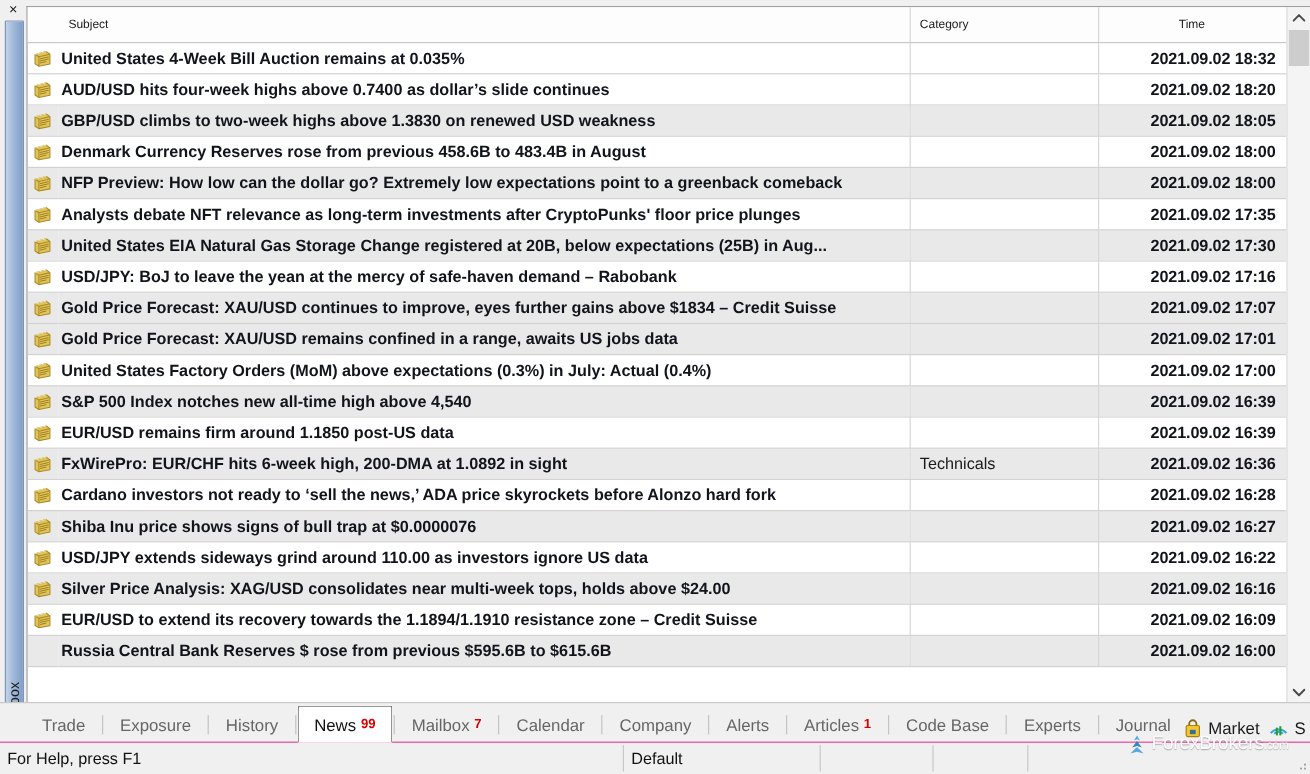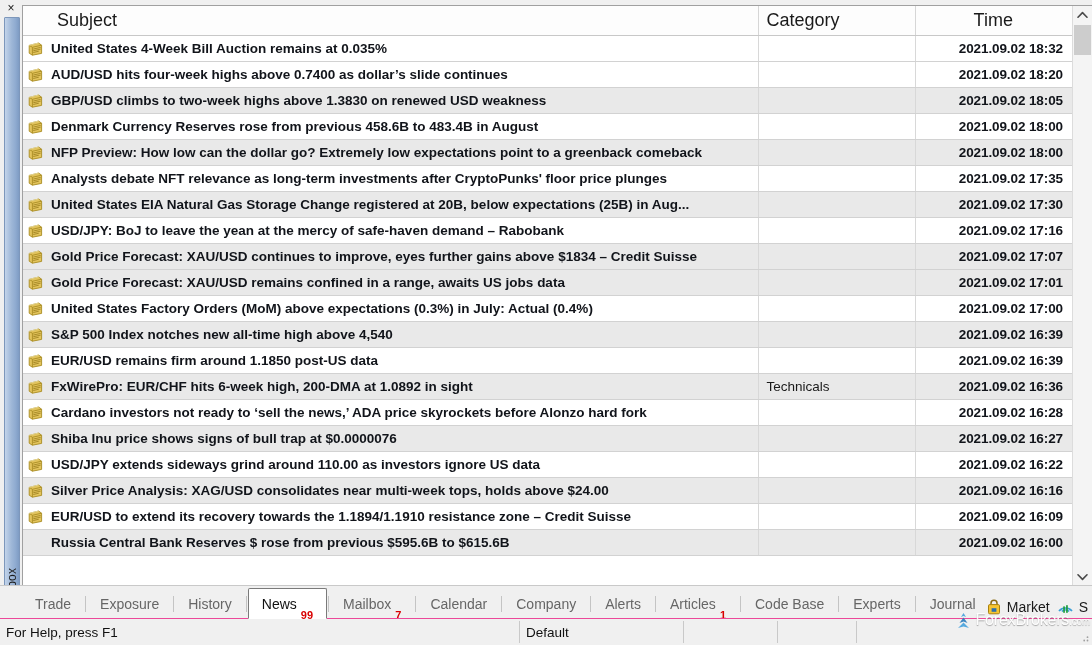--- a/index.html
+++ b/index.html
@@ -97,21 +97,21 @@
   table.news col.c-subj   { width: 709px; }
   table.news col.c-cat    { width: 157px; }
   table.news col.c-time   { width: 157px; }
 
   table.news thead th {
     height: 29px;
     background: #fdfdfd;
     border-bottom: 1px solid #c8c8c8;
     border-right: 1px solid #d6d6d6;
     font-weight: normal;
-    font-size: 18px;
+    font-size: 10px;
     color: #1a1a1a;
     padding: 0 8px;
     text-align: left;
     box-sizing: border-box;
     vertical-align: middle;
   }
   table.news thead th.th-icon { border-right: none; padding: 0; }
   table.news thead th.th-time { text-align: center; border-right: none; padding-right: 9px; }
 
   table.news tbody tr { height: 25px; }
@@ -234,21 +234,21 @@
     height: 31px;
     margin-bottom: -1px;
     z-index: 3;
   }
   .tab .badge {
     font-size: 11px;
     font-weight: bold;
     color: #d90000;
     margin-left: 4px;
     position: relative;
-    top: 11px;
+    top: 0;
   }
   .tab-sep {
     width: 1px;
     height: 16px;
     background: #c4c4c4;
     margin: 0 1px 6px 1px;
   }
   .right-tabs {
     position: absolute;
     right: 4px;
@@ -307,21 +307,21 @@
   .sb-5 { flex: 1; }
   .sb-grip {
     position: absolute;
     right: 2px; bottom: 2px;
     width: 12px; height: 12px;
   }
 
   
   .watermark {
     position: absolute;
-    right: 2px;
+    right: 18px;
     top: 611px;
     display: flex;
     align-items: center;
     gap: 3px;
     opacity: 0.92;
     pointer-events: none;
     z-index: 20;
   }
   .wm-text {
     font-size: 16px;

